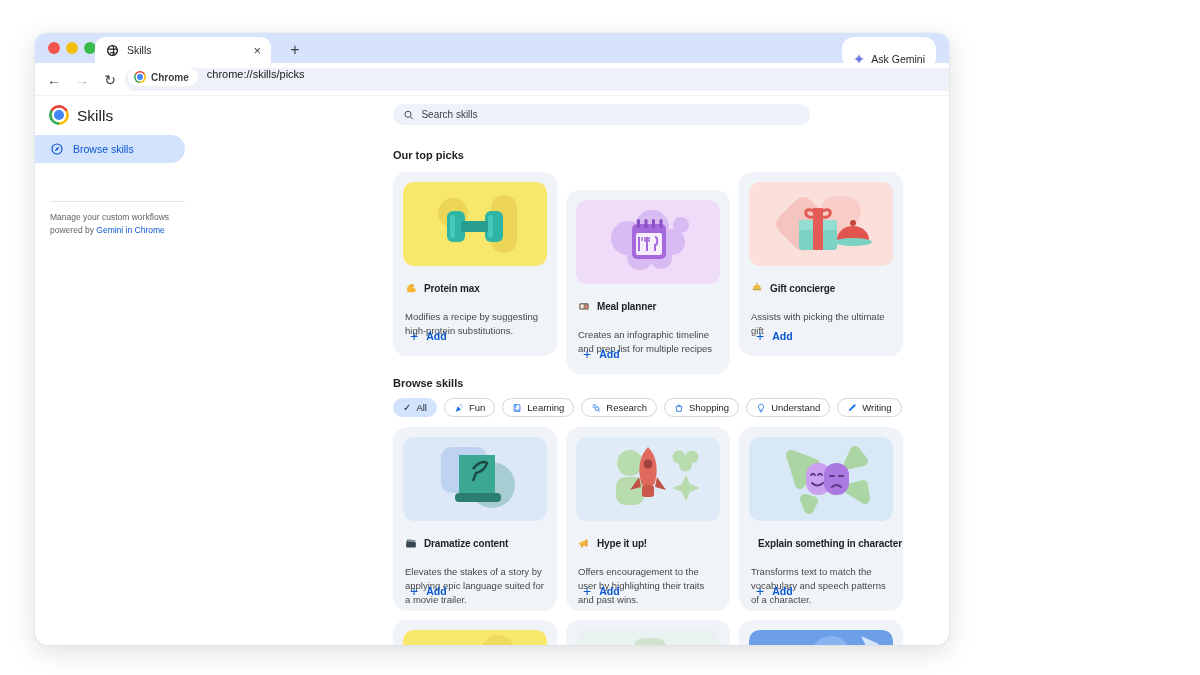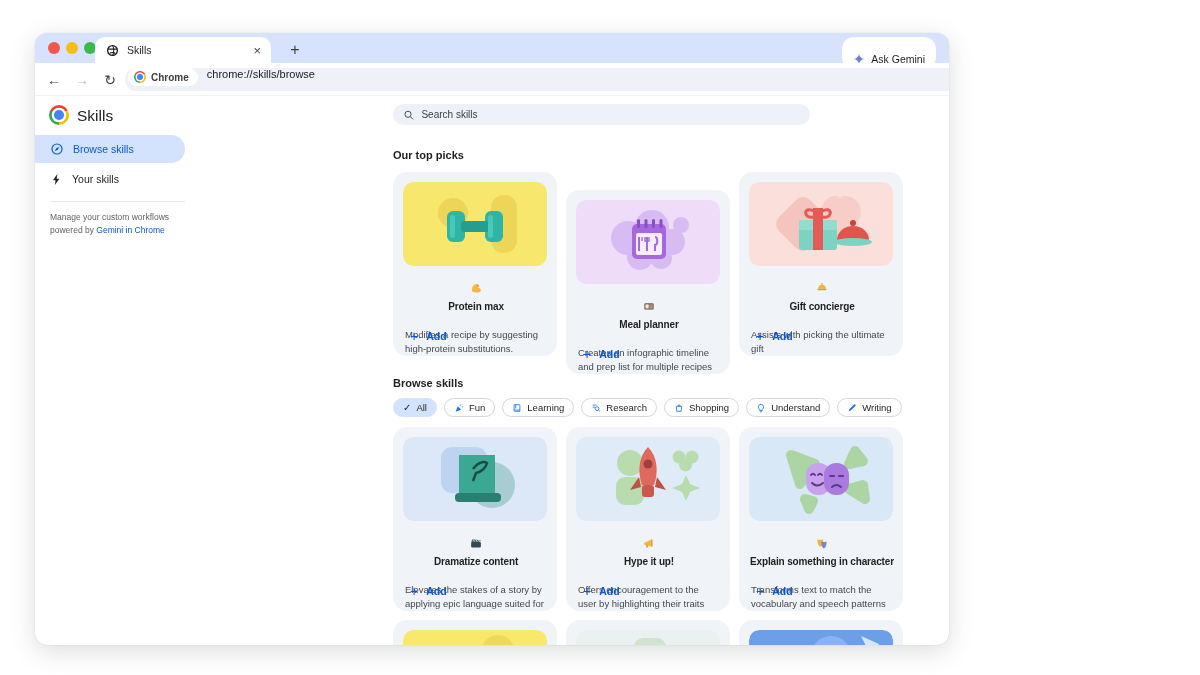--- a/index.html
+++ b/index.html
@@ -70,21 +70,21 @@
   .search { position:absolute; left:358px; top:71px; width:417px; height:21px; background:#edf1f9;
             border-radius:11px; display:flex; align-items:center; padding:0 10px; gap:7px; }
   .search input { border:none; outline:none; background:transparent; font-size:10px; color:#1f1f1f;
                   width:100%; font-family:"Liberation Sans", sans-serif; }
   .search input::placeholder { color:#3c4043; }
   .h-section { position:absolute; left:358px; font-size:11px; font-weight:700; color:#1f1f1f; }
 
   .card { position:absolute; width:164px; height:184px; background:#f0f4f9; border-radius:14px;
           padding:10px; overflow:hidden; }
   .ill { width:144px; height:84px; border-radius:10px; overflow:hidden; }
-  .titlerow { display:flex; align-items:center; gap:7px; margin:12px 0 0 2px;flex-direction:column; }
+  .titlerow { display:flex; align-items:center; gap:7px; margin:12px 0 0 2px; }
   .title { font-size:10px; font-weight:700; color:#1f1f1f; white-space:nowrap; letter-spacing:-0.15px; }
   .desc { margin:16px 2px 0; font-size:9.5px; line-height:1.45; color:#474747; }
   .addrow { position:absolute; left:17px; bottom:13px; display:flex; align-items:center; gap:8px;
             color:#0b57d0; cursor:pointer; }
   .addrow .plus { font-size:14px; line-height:1; font-weight:500; }
   .addrow .addlbl { font-size:10.5px; font-weight:700; }
 
   .chips { position:absolute; left:358px; top:365px; display:flex; gap:7px; }
   .chip { display:flex; align-items:center; gap:5px; height:19px; padding:0 9px; border-radius:10px;
           border:1px solid #d3d7dc; background:#fff; font-size:9.5px; font-weight:500; color:#1f1f1f;
@@ -132,21 +132,21 @@
     <div class="toolbar">
       <div class="navbtn" style="left:6px;">←</div>
       <div class="navbtn disabled" style="left:34px;">→</div>
       <div class="navbtn" style="left:62px;">↻</div>
 
       <div class="omnibox">
         <div class="chrome-chip">
           <div class="clogo sz12"></div>
           <span>Chrome</span>
         </div>
-        <span class="url">chrome://skills/browse</span>
+        <span class="url">chrome://skills/picks</span>
       </div>
 
       <div class="tool-ic" style="left:953px;">
         <svg width="15" height="15" viewBox="0 0 24 24">
             <path d="M12 4l2.3 5.1 5.6.5-4.2 3.7 1.2 5.5L12 15.9l-4.9 2.9 1.2-5.5-4.2-3.7 5.6-.5z" fill="none" stroke="#454a50" stroke-width="1.7" stroke-linejoin="round"></path>
           </svg>
       </div>
       <div class="tool-ic" style="left:991px;">
         <svg width="15" height="15" viewBox="0 0 24 24">
             <path d="M9.5 4.8a2.3 2.3 0 0 1 4.6 0h2.9A1.7 1.7 0 0 1 18.7 6.5v3a2.3 2.3 0 0 1 0 4.6v3a1.7 1.7 0 0 1-1.7 1.7H7a1.7 1.7 0 0 1-1.7-1.7v-3a2.3 2.3 0 0 1 0-4.6v-3A1.7 1.7 0 0 1 7 4.8z" fill="none" stroke="#454a50" stroke-width="1.7" stroke-linejoin="round"></path>
@@ -173,26 +173,20 @@
 
     <div class="app-logo clogo sz20"></div>
     <div class="app-title">Skills</div>
 
     <div class="side-item active" style="top:102px;">
       <svg width="14" height="14" viewBox="0 0 24 24">
         <circle cx="12" cy="12" r="8.6" fill="none" stroke="#0b57d0" stroke-width="2"></circle>
         <path d="M15.8 8.2l-2.4 5.2-5.2 2.4 2.4-5.2z" fill="#0b57d0"></path>
       </svg>
       <span class="lbl">Browse skills</span>
-    </div>
-    <div class="side-item" style="top:132px;">
-      <svg width="13" height="13" viewBox="0 0 24 24">
-        <path d="M13.5 2L5.5 13.2h4.8L9 22l8.3-11.4h-5z" fill="#202124"></path>
-      </svg>
-      <span class="lbl">Your skills</span>
     </div>
     <div class="side-divider"></div>
     <div class="side-footer">
       <span>Manage your custom workflows powered by </span><a>Gemini in Chrome</a>
     </div>
 
     <div class="search">
       <svg width="12" height="12" viewBox="0 0 24 24">
         <circle cx="10.5" cy="10.5" r="6.5" fill="none" stroke="#44474e" stroke-width="2"></circle>
         <path d="M15.5 15.5L21 21" stroke="#44474e" stroke-width="2"></path>

